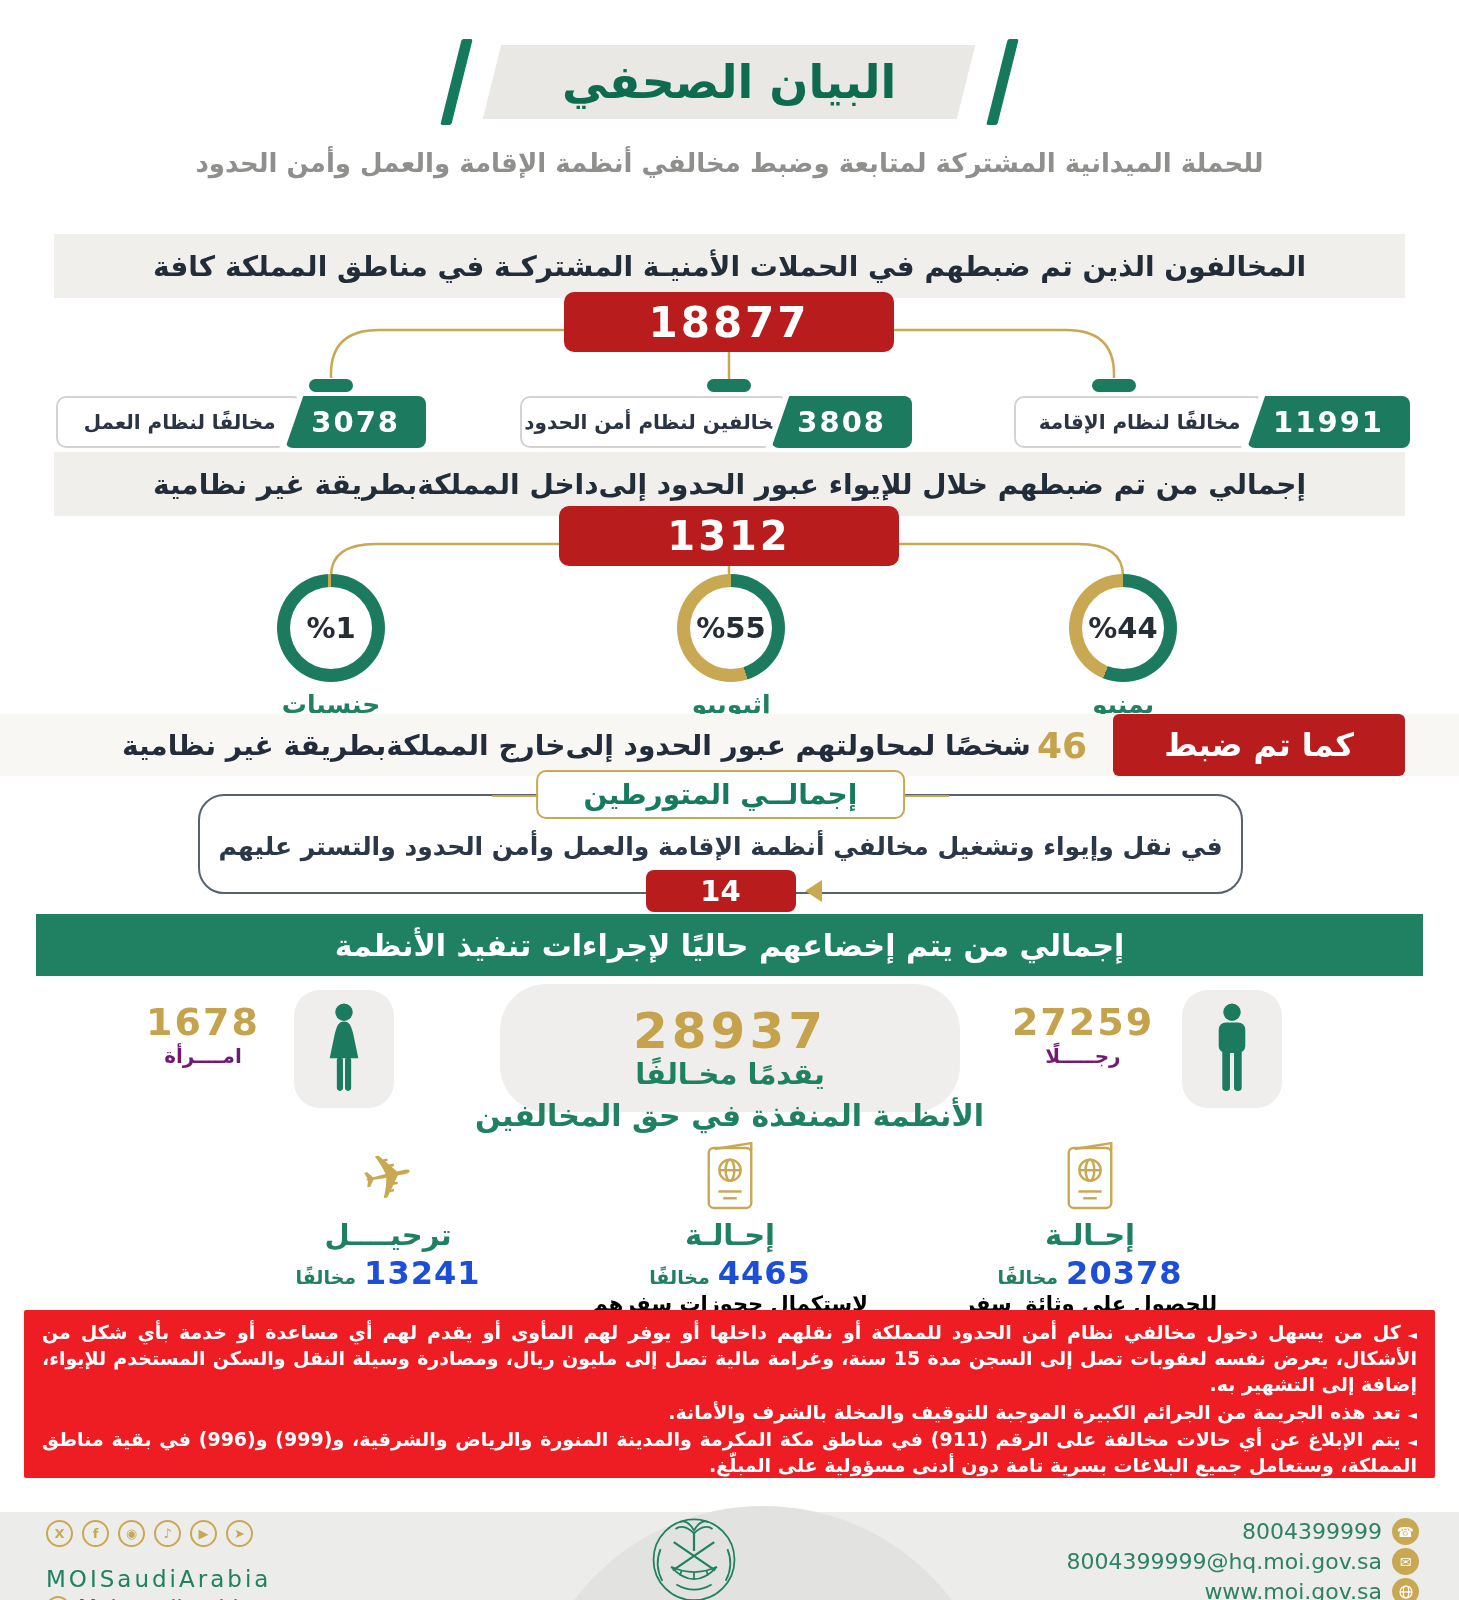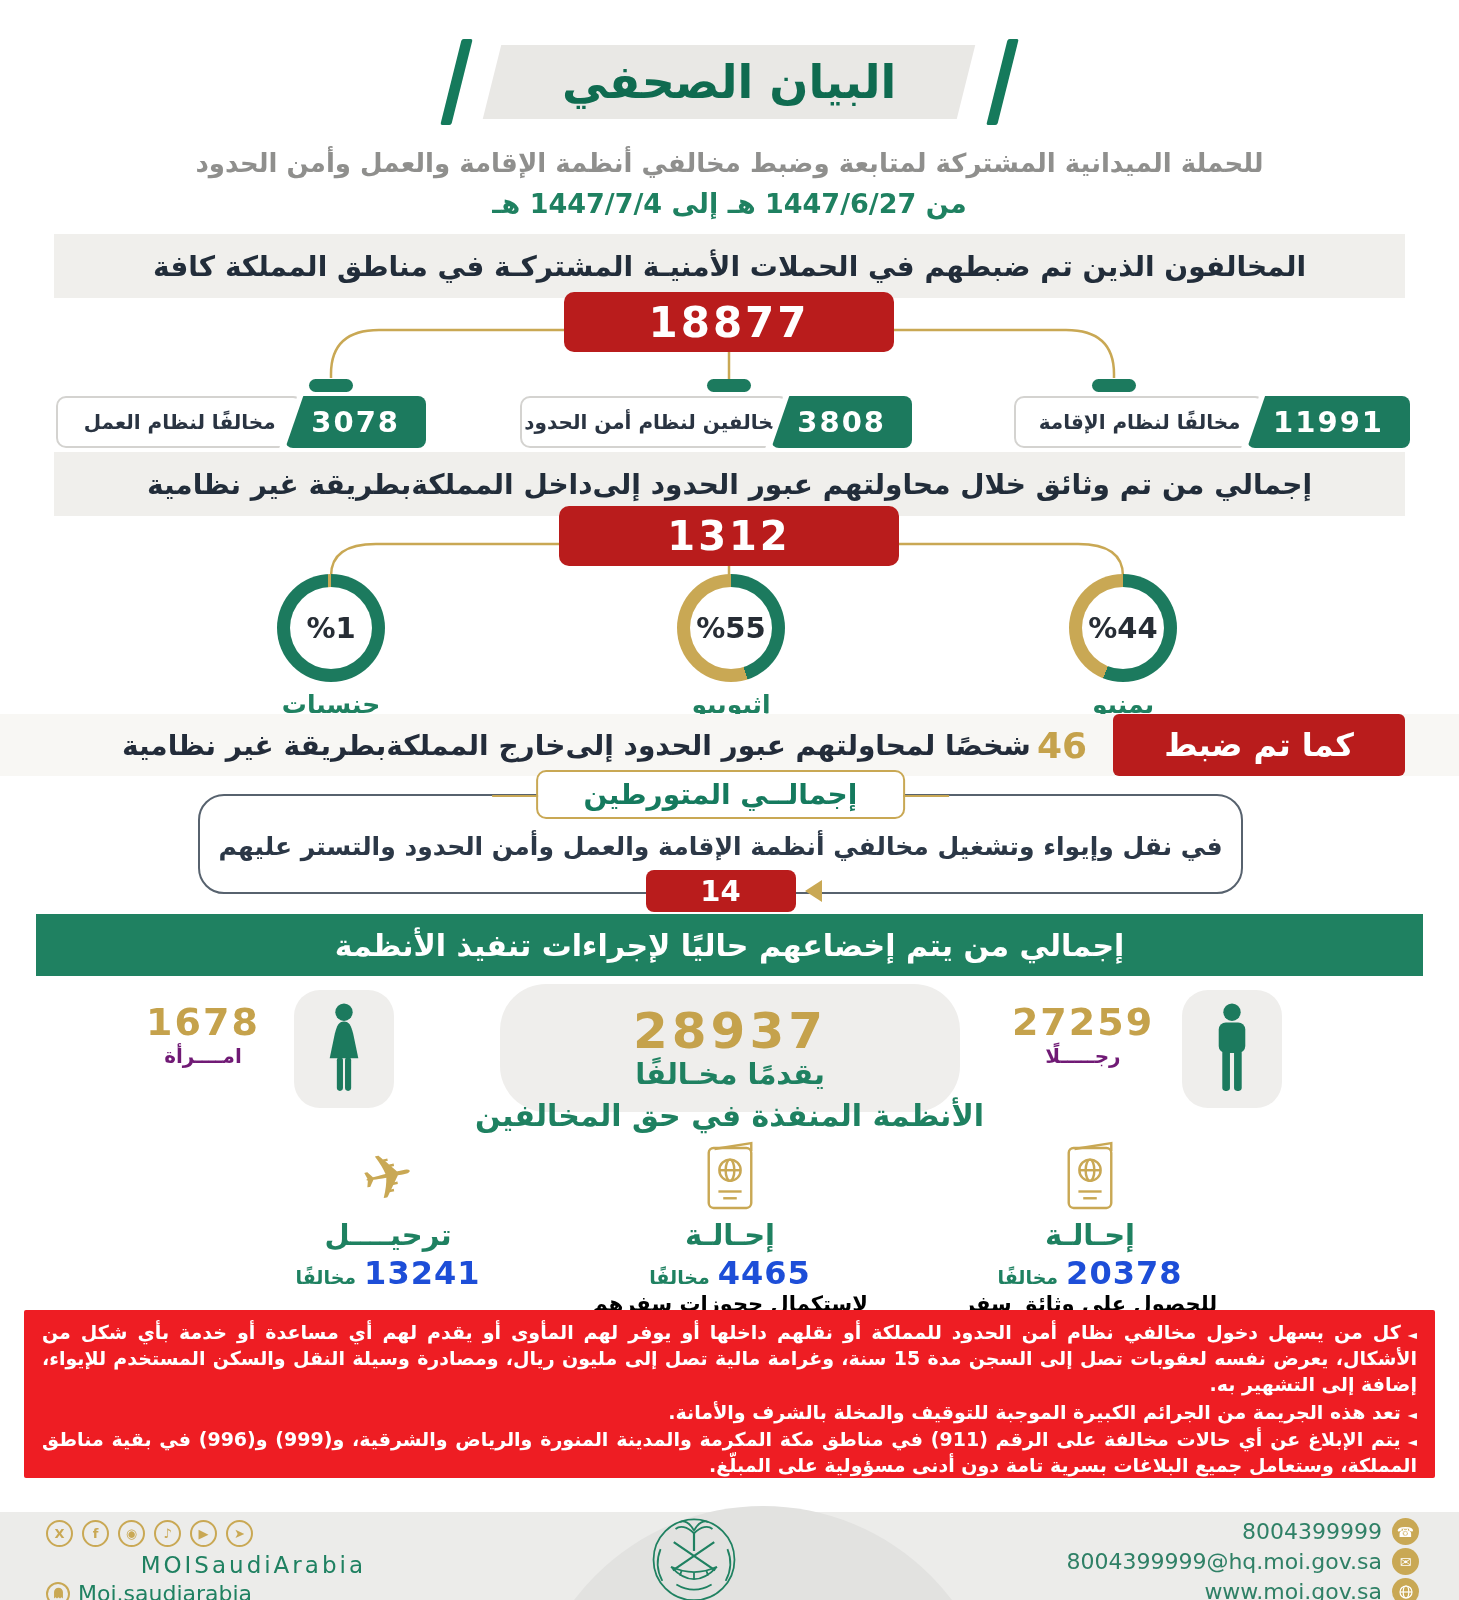--- a/index.html
+++ b/index.html
@@ -115,42 +115,41 @@
   .bullet .marker { font-size:12px; margin-left:7px; }
 
   
   .footer-band { top:1512px; left:0; right:0; height:88px; background:#ECECEA; }
   .footer-circle { top:1506px; left:526px; width:474px; height:474px; border-radius:50%; background:#E2E2E0; }
   .emblem { top:1514px; left:636px; }
   .footer-left { top:1520px; left:46px; width:320px; }
   .social-row { direction:ltr; display:flex; gap:9px; }
   .soc { width:27px; height:27px; border:2px solid #C9A854; border-radius:50%; display:flex; align-items:center;
      justify-content:center; color:#C9A854; font-size:13px; font-weight:bold; }
-  .handle { margin-top:5px; font-size:23px; color:#1F8161; letter-spacing:3px; direction:ltr; text-align:right; }
+  .handle { margin-top:19px; font-size:23px; color:#1F8161; letter-spacing:3px; direction:ltr; text-align:left; }
   .snap-row { margin-top:3px; direction:ltr; display:flex; align-items:center; gap:8px; }
   .snap-ic { width:24px; height:24px; border:2px solid #C9A854; border-radius:50%; display:flex; align-items:center; justify-content:center; }
   .snap-handle { font-size:22px; color:#1F8161; }
   .footer-right { top:1518px; right:40px; display:flex; flex-direction:column; gap:3px; align-items:flex-start; }
   .contact-row { direction:ltr; display:flex; align-items:center; gap:10px; width:100%; justify-content:flex-end; }
   .contact-text { font-size:22px; color:#2F8066; direction:ltr; }
   .contact-ic { width:27px; height:27px; background:#C9A854; border-radius:50%; color:#fff; display:flex;
      align-items:center; justify-content:center; font-size:14px; }
 </style>
 </head>
 <body>
 
 <div class="page">
 
   <div class="abs title-wrap">
     <div class="slash"></div>
     <div class="title-box"><span>البيان الصحفي</span></div>
     <div class="slash"></div>
   </div>
   <div class="abs subtitle1">للحملة الميدانية المشتركة لمتابعة وضبط مخالفي أنظمة الإقامة والعمل وأمن الحدود</div>
-  <div class="abs subtitle2">من 1447/6/27 هـ إلى 1447/7/4 هـ</div>
 
   <div class="abs band band1">المخالفون الذين تم ضبطهم في الحملات الأمنيـة المشتركـة في مناطق المملكة كافة</div>
   <div class="abs green-box total-box">18877</div>
 
   <svg class="abs tree tree1" viewBox="0 0 1459 72">
     <path d="M729 30 V58" fill="none" stroke="#C9A854" stroke-width="2.5"></path>
     <path d="M894 8 H1066 Q1114 8 1114 52 V56" fill="none" stroke="#C9A854" stroke-width="2.5"></path>
     <path d="M564 8 H379 Q331 8 331 52 V56" fill="none" stroke="#C9A854" stroke-width="2.5"></path>
     <rect x="1092" y="57" width="44" height="13" rx="6.5" fill="#1C7A5E"></rect>
     <rect x="707" y="57" width="44" height="13" rx="6.5" fill="#1C7A5E"></rect>
@@ -164,21 +163,21 @@
   <div class="abs chip chip-m">
     <div class="chip-num">3808</div>
     <div class="chip-label">مخالفين لنظام أمن الحدود</div>
   </div>
   <div class="abs chip chip-l">
     <div class="chip-num">3078</div>
     <div class="chip-label">مخالفًا لنظام العمل</div>
   </div>
 
   <div class="abs band band2">
-    <span>إجمالي من تم وثائق خلال محاولتهم عبور الحدود إلى </span>
+    <span>إجمالي من تم ضبطهم خلال للإيواء عبور الحدود إلى </span>
       <span class="b-bold">داخل المملكة</span>
       <span> بطريقة غير نظامية</span>
   </div>
   <div class="abs green-box box1312">1312</div>
 
   <svg class="abs tree tree2" viewBox="0 0 1459 46">
     <path d="M729 28 V40" fill="none" stroke="#C9A854" stroke-width="2.5"></path>
     <path d="M899 6 H1078 Q1123 6 1123 38" fill="none" stroke="#C9A854" stroke-width="2.5"></path>
     <path d="M559 6 H376 Q331 6 331 38" fill="none" stroke="#C9A854" stroke-width="2.5"></path>
   </svg>

